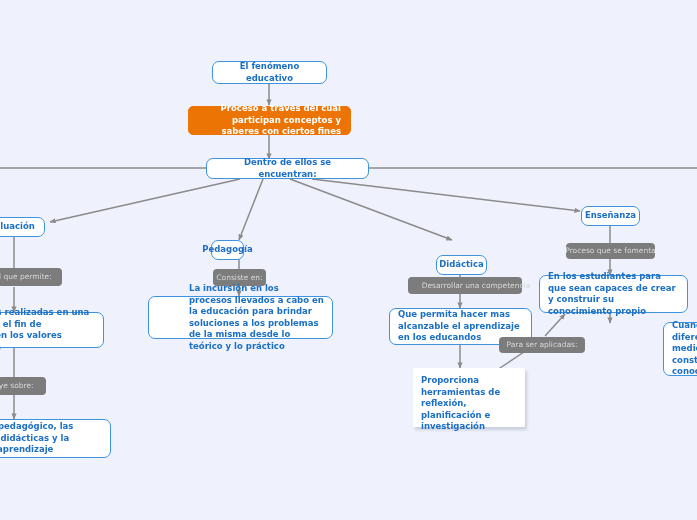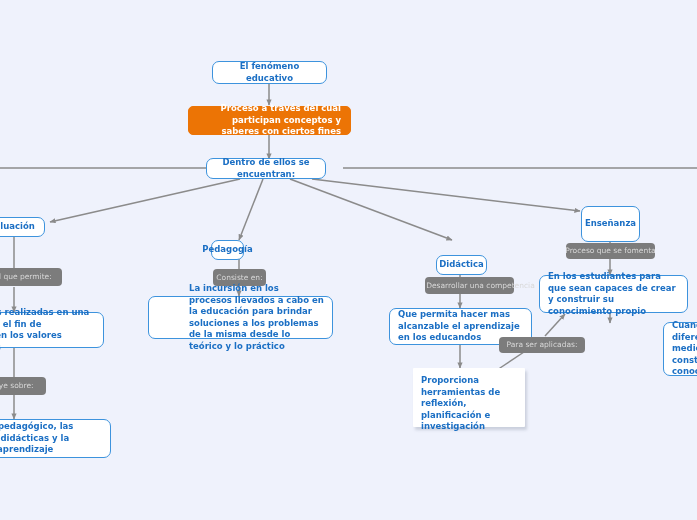--- a/index.html
+++ b/index.html
@@ -141,21 +141,21 @@
   </svg>
 
   <div class="node n-blue center-txt" style="left:212px; top:61px; width:115px; height:23px;">
     <span class="ntext">El fenómeno educativo</span>
   </div>
 
   <div class="node n-orange" style="left:188px; top:106px; width:163px; height:29px;">
     <span class="ntext">Proceso a través del cual participan conceptos y saberes con ciertos fines</span>
   </div>
 
-  <div class="node n-blue center-txt" style="left:206px; top:158px; width:120px; height:21px;align-items:center;">
+  <div class="node n-blue center-txt" style="left:206px; top:158px; width:163px; height:21px;align-items:center;">
     <span class="ntext">Dentro de ellos se encuentran:</span>
   </div>
 
   <div class="node n-blue center-txt" style="left:-27px; top:217px; width:72px; height:20px;">
     <span class="ntext">Evaluación</span>
   </div>
 
   <div class="node n-gray" style="left:-44px; top:268px; width:106px; height:18px;">
     <span class="ntext">Actividad que permite:</span>
   </div>
@@ -181,37 +181,37 @@
   </div>
 
   <div class="node n-blue" style="left:148px; top:296px; width:185px; height:43px;padding-left:40px;">
     <span class="ntext">La incursión en los procesos llevados a cabo en la educación para brindar soluciones a los problemas de la misma desde lo teórico y lo práctico</span>
   </div>
 
   <div class="node n-blue center-txt" style="left:436px; top:255px; width:51px; height:20px;">
     <span class="ntext">Didáctica</span>
   </div>
 
-  <div class="node n-gray" style="left:425px; top:277px; width:89px; height:17px;padding-left:29px;">
+  <div class="node n-gray" style="left:408px; top:277px; width:114px; height:17px;padding-left:29px;">
     <span class="ntext">Desarrollar una competencia</span>
   </div>
 
   <div class="node n-blue" style="left:389px; top:308px; width:143px; height:37px;">
     <span class="ntext">Que permita hacer mas alcanzable el aprendizaje en los educandos</span>
   </div>
 
   <div class="node n-plain" style="left:413px; top:368px; width:112px; height:59px;">
     <span class="ntext">Proporciona herramientas de reflexión, planificación e investigación</span>
   </div>
 
   <div class="node n-gray" style="left:499px; top:337px; width:86px; height:16px;">
     <span class="ntext">Para ser aplicadas:</span>
   </div>
 
-  <div class="node n-blue center-txt" style="left:581px; top:206px; width:59px; height:36px;">
+  <div class="node n-blue center-txt" style="left:581px; top:206px; width:59px; height:20px;">
     <span class="ntext">Enseñanza</span>
   </div>
 
   <div class="node n-gray" style="left:566px; top:243px; width:89px; height:16px;">
     <span class="ntext">Proceso que se fomenta</span>
   </div>
 
   <div class="node n-blue" style="left:539px; top:275px; width:149px; height:38px;">
     <span class="ntext">En los estudiantes para que sean capaces de crear y construir su conocimiento propio</span>
   </div>

